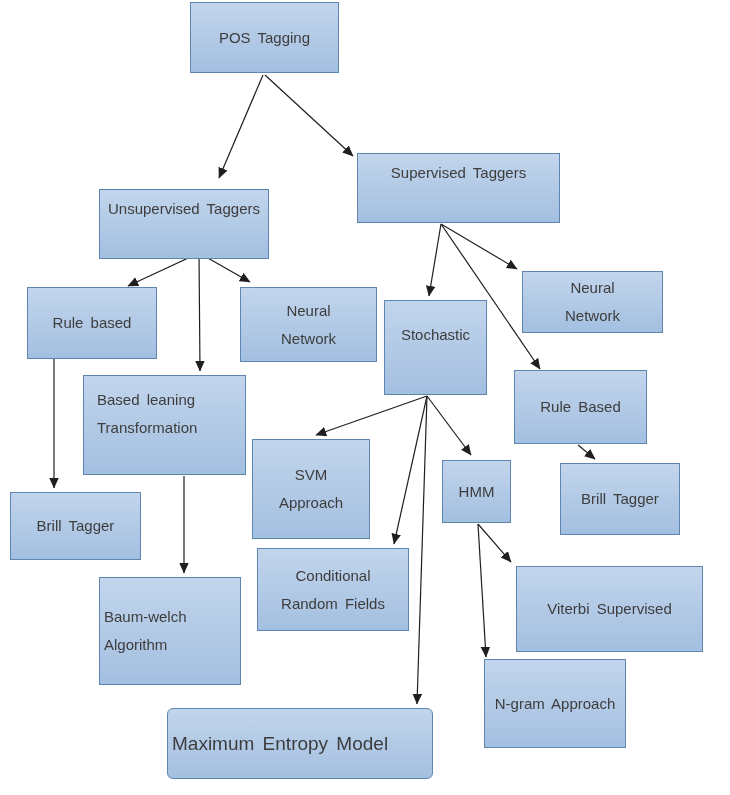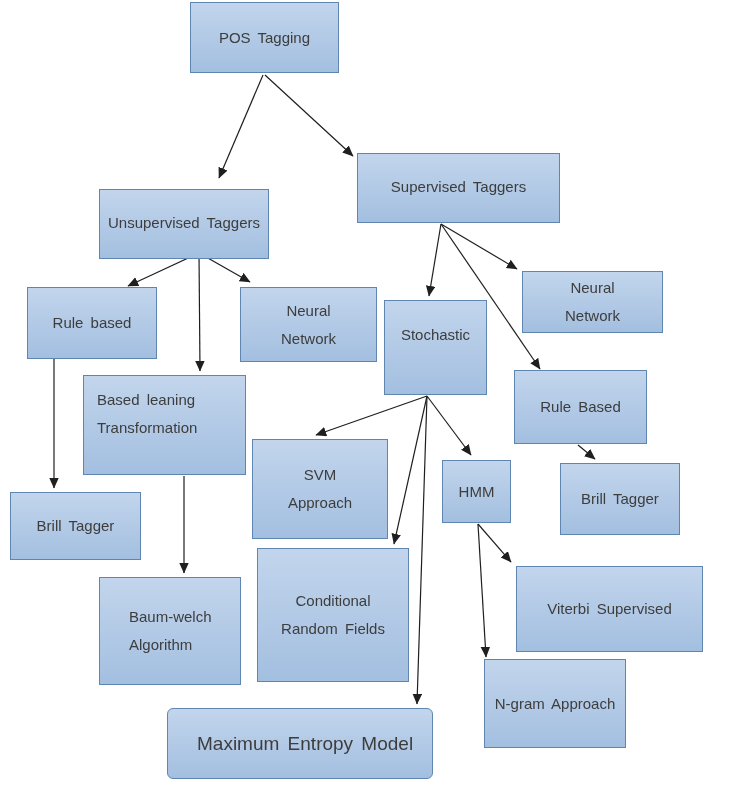--- a/index.html
+++ b/index.html
@@ -39,31 +39,31 @@
     font-size: 15px;
     line-height: 1.85;
     display: flex;
     flex-direction: column;
     justify-content: center;
     align-items: center;
     word-spacing: 3px;
   }
   .node.align-top-center {
     justify-content: flex-start;
-    padding-top: 19px;
+    padding-top: 5px;
   }
   .node.align-left-top {
     justify-content: flex-start;
     align-items: flex-start;
     padding-top: 10px;
     padding-left: 13px;
   }
   .node.align-left-middle {
     align-items: flex-start;
-    padding-left: 29px;
+    padding-left: 4px;
   }
   .node.large {
     font-size: 19px;
     border-radius: 6px;
   }
   .node-line {
     white-space: nowrap;
   }
 </style>
 </head>
@@ -117,25 +117,25 @@
       <div class="node-line">Based leaning</div>
       <div class="node-line">Transformation</div>
     </div>
     <div class="node align-center" style="left: 10px; top: 492px; width: 131px; height: 68px;">
       <div class="node-line">Brill Tagger</div>
     </div>
     <div class="node align-left-middle" style="left: 99px; top: 577px; width: 142px; height: 108px;">
       <div class="node-line">Baum-welch</div>
       <div class="node-line">Algorithm</div>
     </div>
-    <div class="node align-center" style="left: 252px; top: 439px; width: 136px; height: 100px;">
+    <div class="node align-center" style="left: 252px; top: 439px; width: 118px; height: 100px;">
       <div class="node-line">SVM</div>
       <div class="node-line">Approach</div>
     </div>
-    <div class="node align-center" style="left: 257px; top: 548px; width: 152px; height: 134px;">
+    <div class="node align-center" style="left: 257px; top: 548px; width: 152px; height: 83px;">
       <div class="node-line">Conditional</div>
       <div class="node-line">Random Fields</div>
     </div>
     <div class="node align-center" style="left: 442px; top: 460px; width: 69px; height: 63px;">
       <div class="node-line">HMM</div>
     </div>
     <div class="node align-center" style="left: 522px; top: 271px; width: 141px; height: 62px;">
       <div class="node-line">Neural</div>
       <div class="node-line">Network</div>
     </div>

